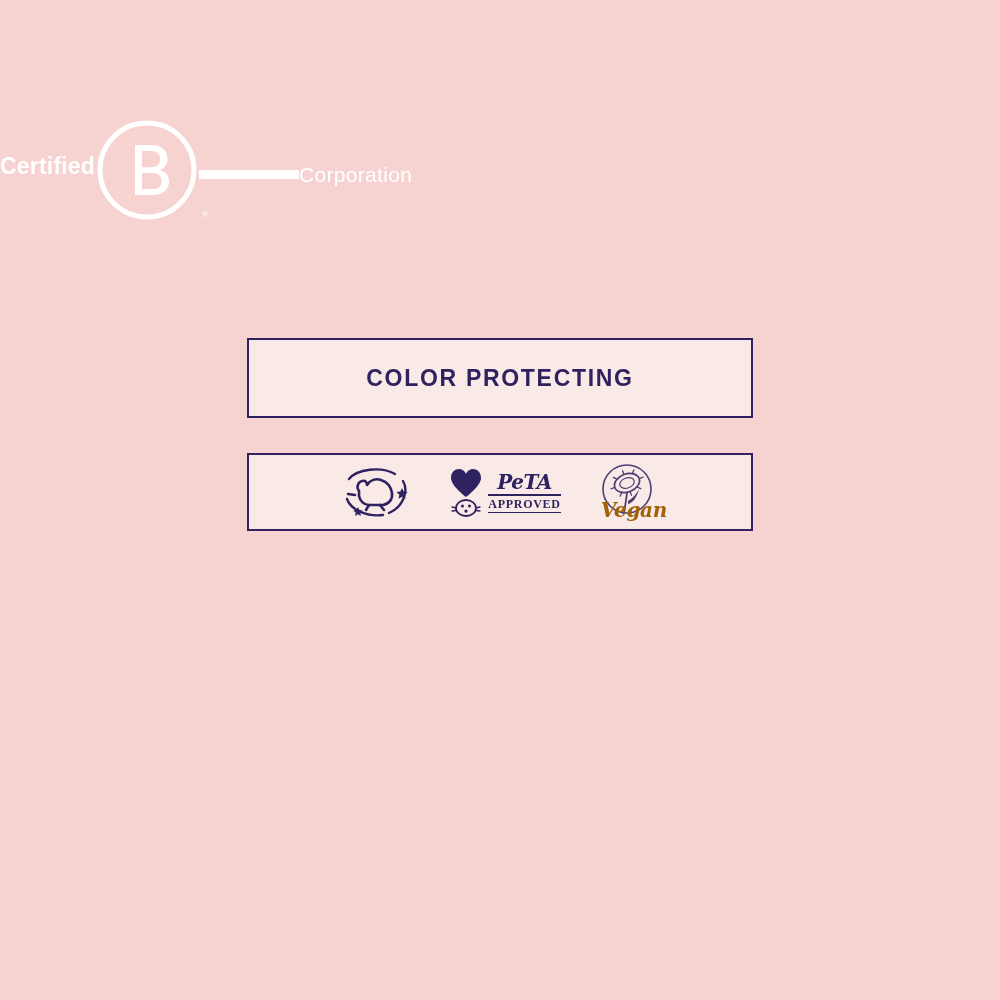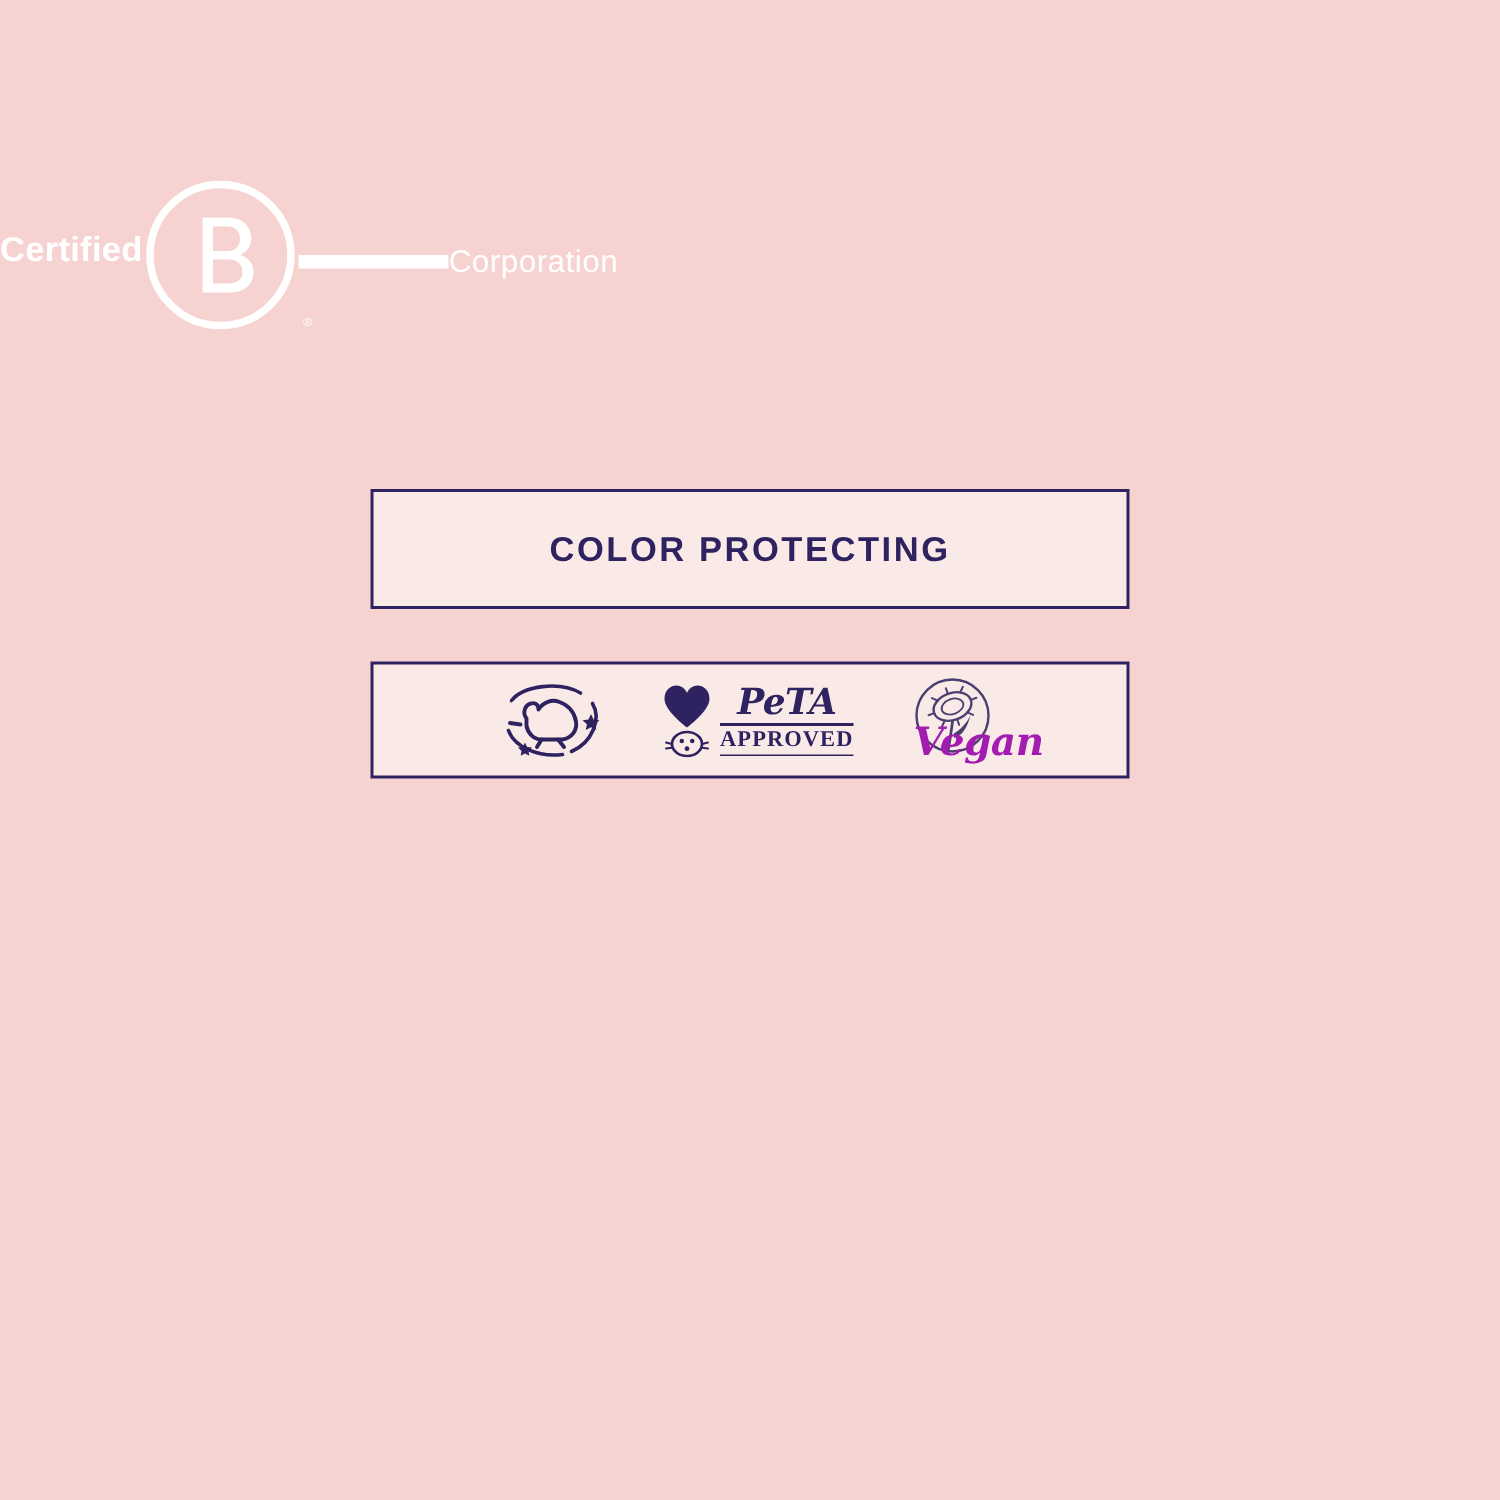--- a/index.html
+++ b/index.html
@@ -59,21 +59,21 @@
     font-weight: 400;
     letter-spacing: 0.3px;
     line-height: 1;
     margin-top: 9px;
   }
 
   
   #claims {
     position: absolute;
     left: 247px;
-    top: 326px;
+    top: 338px;
     width: 506px;
   }
   .claim-box {
     box-sizing: border-box;
     width: 506px;
     height: 80px;
     background: #faeae7;
     border: 2px solid #2e2260;
     margin-bottom: 35px;
     display: flex;
@@ -124,58 +124,58 @@
     display: flex;
     flex-direction: column;
     align-items: center;
     line-height: 1;
   }
   .peta-name {
     color: #2e2260;
     font-family: "DejaVu Serif", serif;
     font-style: italic;
     font-weight: 700;
-    font-size: 24px;
+    font-size: 20px;
     letter-spacing: -0.5px;
   }
   .peta-rule {
     width: 100%;
     height: 2px;
     background: #2e2260;
     margin: 2px 0 2px 0;
   }
   .peta-approved {
     color: #2e2260;
     font-family: "Liberation Serif", serif;
     font-weight: 700;
-    font-size: 15px;
+    font-size: 12px;
     letter-spacing: 0.7px;
   }
   .peta-underline {
     width: 100%;
     height: 1px;
     background: #2e2260;
     margin-top: 2px;
   }
 
   
   .vegan-lockup {
     position: relative;
     width: 64px;
     height: 58px;
   }
   .vegan-word {
     position: absolute;
     left: 4px;
     bottom: 1px;
-    color: #a21caf;
+    color: #a16207;
     font-family: "DejaVu Serif", serif;
     font-style: italic;
     font-weight: 700;
-    font-size: 26px;
+    font-size: 20px;
     line-height: 1;
     letter-spacing: -0.3px;
   }
 </style>
 </head>
 <body>
 
 <div id="bcorp-badge">
 
   <div class="bcorp-certified">Certified</div>

